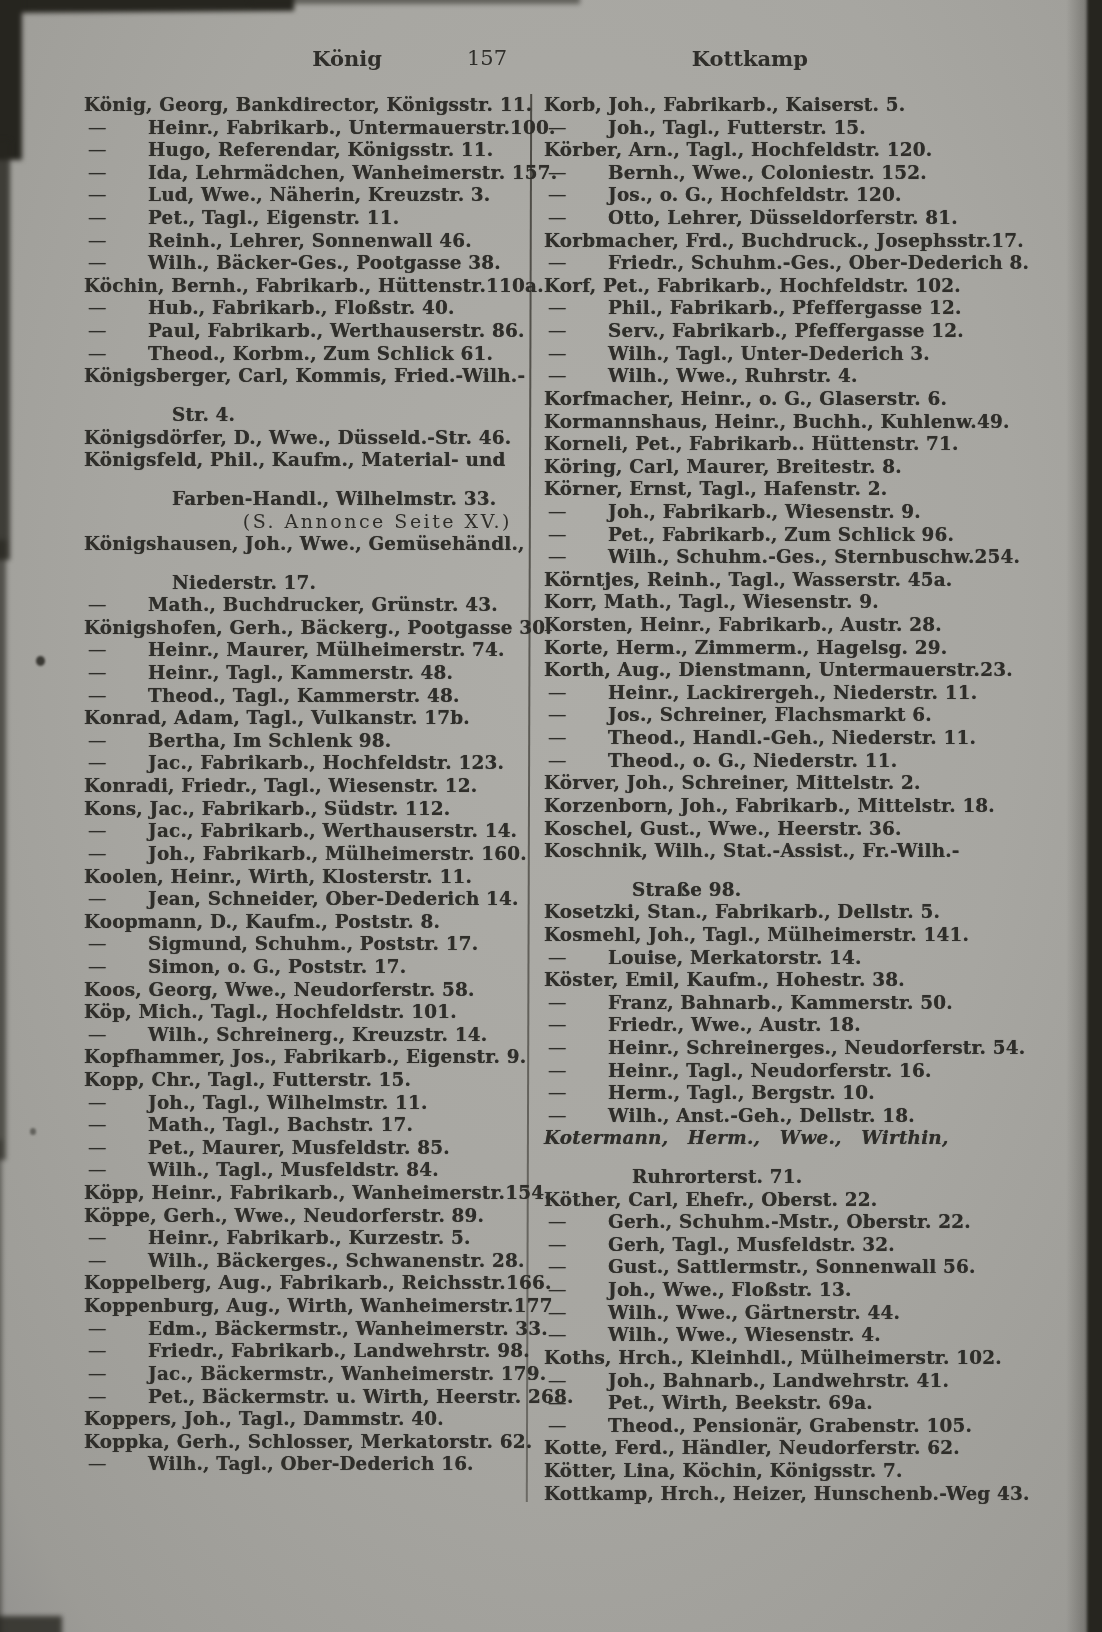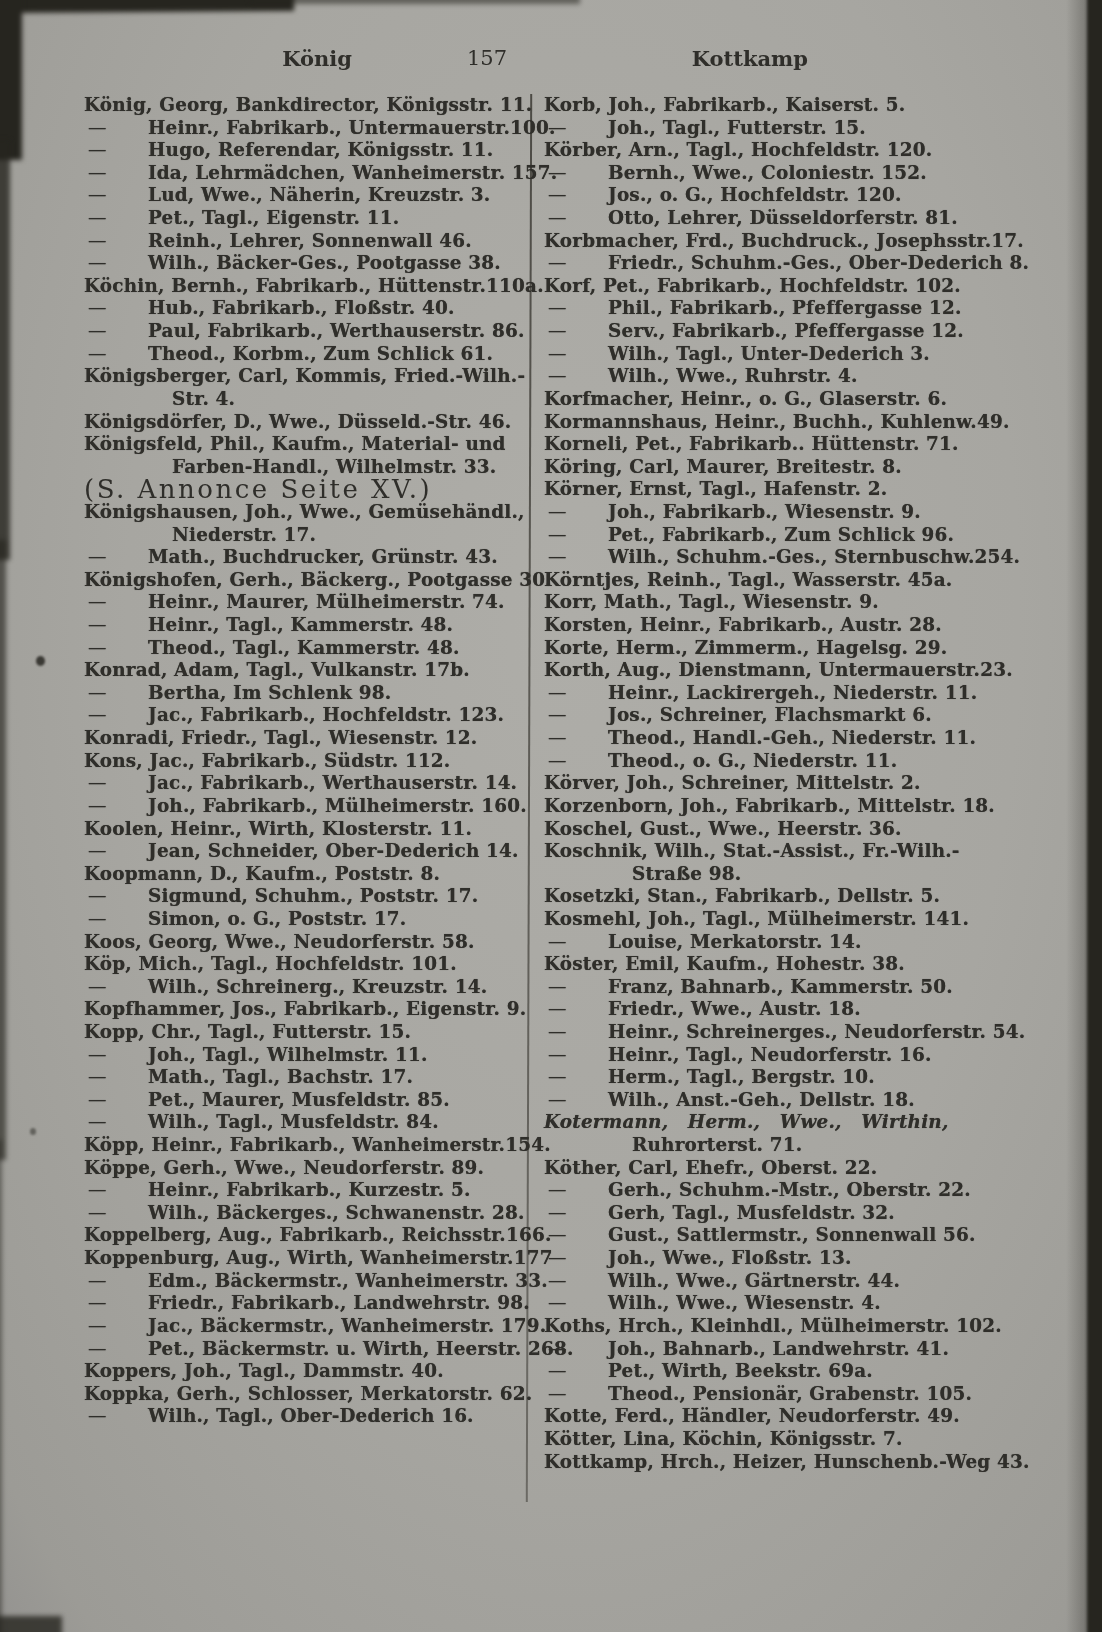--- a/index.html
+++ b/index.html
@@ -20,37 +20,37 @@
   .edge-left1    { left:-14px; top:-10px; width:36px; height:170px; }
   .edge-left2    { left:-16px; top:140px; width:26px; height:420px; opacity:.8; }
   .edge-left3    { left:-18px; top:540px; width:24px; height:620px; opacity:.65; }
   .edge-left4    { left:-20px; top:1140px; width:22px; height:500px; opacity:.5; }
   .edge-right    { left:1087px; top:-6px; width:22px; height:1650px; filter:blur(1.5px); }
   .edge-rightsoft{ left:1066px; top:0; width:30px; height:1632px; background:linear-gradient(to right, rgba(40,39,34,0) 0%, rgba(40,39,34,.45) 100%); filter:none; }
   .edge-bottom   { left:-8px; top:1616px; width:70px; height:24px; opacity:.8; }
   .speck { position:absolute; background:#3a3934; border-radius:50%; filter:blur(1px); }
 
   .header { position:absolute; top:46px; left:0; width:1102px; height:30px; font-weight:700; font-size:21px; }
-  .header .h-left   { position:absolute; left:252px; width:130px; text-align:center; }
+  .header .h-left   { position:absolute; left:252px; width:130px; text-align:right; }
   .header .h-center { position:absolute; left:437px; width:100px; text-align:center; font-weight:400; font-family:"DejaVu Serif", serif; }
   .header .h-right  { position:absolute; left:628px; width:180px; text-align:right; }
 
   .divider { position:absolute; left:528px; top:94px; width:2px; height:1408px;
              background:linear-gradient(to bottom, rgba(60,58,52,.85), rgba(60,58,52,.55)); transform:rotate(0.18deg); }
 
   .col { position:absolute; top:94px; font-size:18.4px; font-weight:700; letter-spacing:0.2px;
          text-shadow:0 0 0.7px rgba(42,41,36,.75); }
   .col-left  { left:84px;  width:444px; }
   .col-right { left:544px; width:500px; }
 
   .line { height:22.62px; line-height:22.62px; white-space:nowrap; }
   .line .dash-mark { display:inline-block; width:64px; padding-left:4px; box-sizing:border-box; font-weight:400; }
-  .line.indent { padding-left:88px; }
-  .line.center { text-align:left; font-weight:400; letter-spacing:2.5px; font-size:26px;
-                 font-family:"DejaVu Serif", serif; text-shadow:none; white-space:nowrap; padding-right:40px; }
+  .line.indent { padding-left:88px;margin-top:16px; }
+  .line.center { text-align:right; font-weight:400; letter-spacing:2.5px; font-size:19px;
+                 font-family:"DejaVu Serif", serif; text-shadow:none; white-space:nowrap; padding-right:16px; }
   .line.spread { word-spacing:13px;font-style:italic; }
 </style>
 </head>
 <body>
 
 <div class="page">
 
   <div class="edge edge-top"></div>
   <div class="edge edge-top2"></div>
   <div class="edge edge-left1"></div>
@@ -184,18 +184,18 @@
       <div class="line dash"><span class="dash-mark">—</span><span>Gerh., Schuhm.-Mstr., Oberstr. 22.</span></div>
       <div class="line dash"><span class="dash-mark">—</span><span>Gerh, Tagl., Musfeldstr. 32.</span></div>
       <div class="line dash"><span class="dash-mark">—</span><span>Gust., Sattlermstr., Sonnenwall 56.</span></div>
       <div class="line dash"><span class="dash-mark">—</span><span>Joh., Wwe., Floßstr. 13.</span></div>
       <div class="line dash"><span class="dash-mark">—</span><span>Wilh., Wwe., Gärtnerstr. 44.</span></div>
       <div class="line dash"><span class="dash-mark">—</span><span>Wilh., Wwe., Wiesenstr. 4.</span></div>
       <div class="line main"><span>Koths, Hrch., Kleinhdl., Mülheimerstr. 102.</span></div>
       <div class="line dash"><span class="dash-mark">—</span><span>Joh., Bahnarb., Landwehrstr. 41.</span></div>
       <div class="line dash"><span class="dash-mark">—</span><span>Pet., Wirth, Beekstr. 69a.</span></div>
       <div class="line dash"><span class="dash-mark">—</span><span>Theod., Pensionär, Grabenstr. 105.</span></div>
-      <div class="line main"><span>Kotte, Ferd., Händler, Neudorferstr. 49.</span></div>
+      <div class="line main"><span>Kotte, Ferd., Händler, Neudorferstr. 62.</span></div>
       <div class="line main"><span>Kötter, Lina, Köchin, Königsstr. 7.</span></div>
       <div class="line main"><span>Kottkamp, Hrch., Heizer, Hunschenb.-Weg 43.</span></div>
     </div>
 
 </div>
 
 </body></html>

